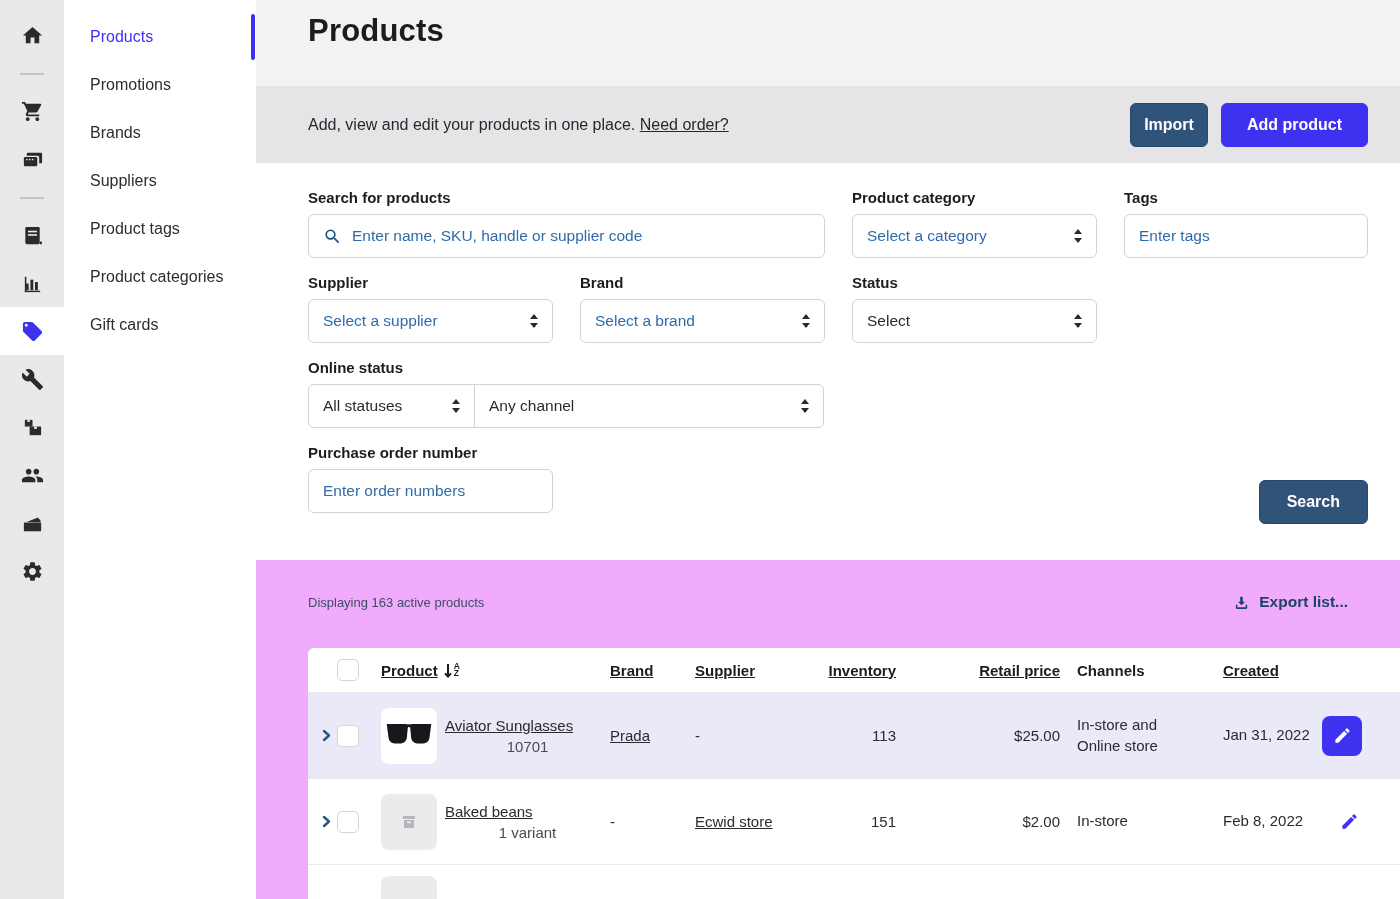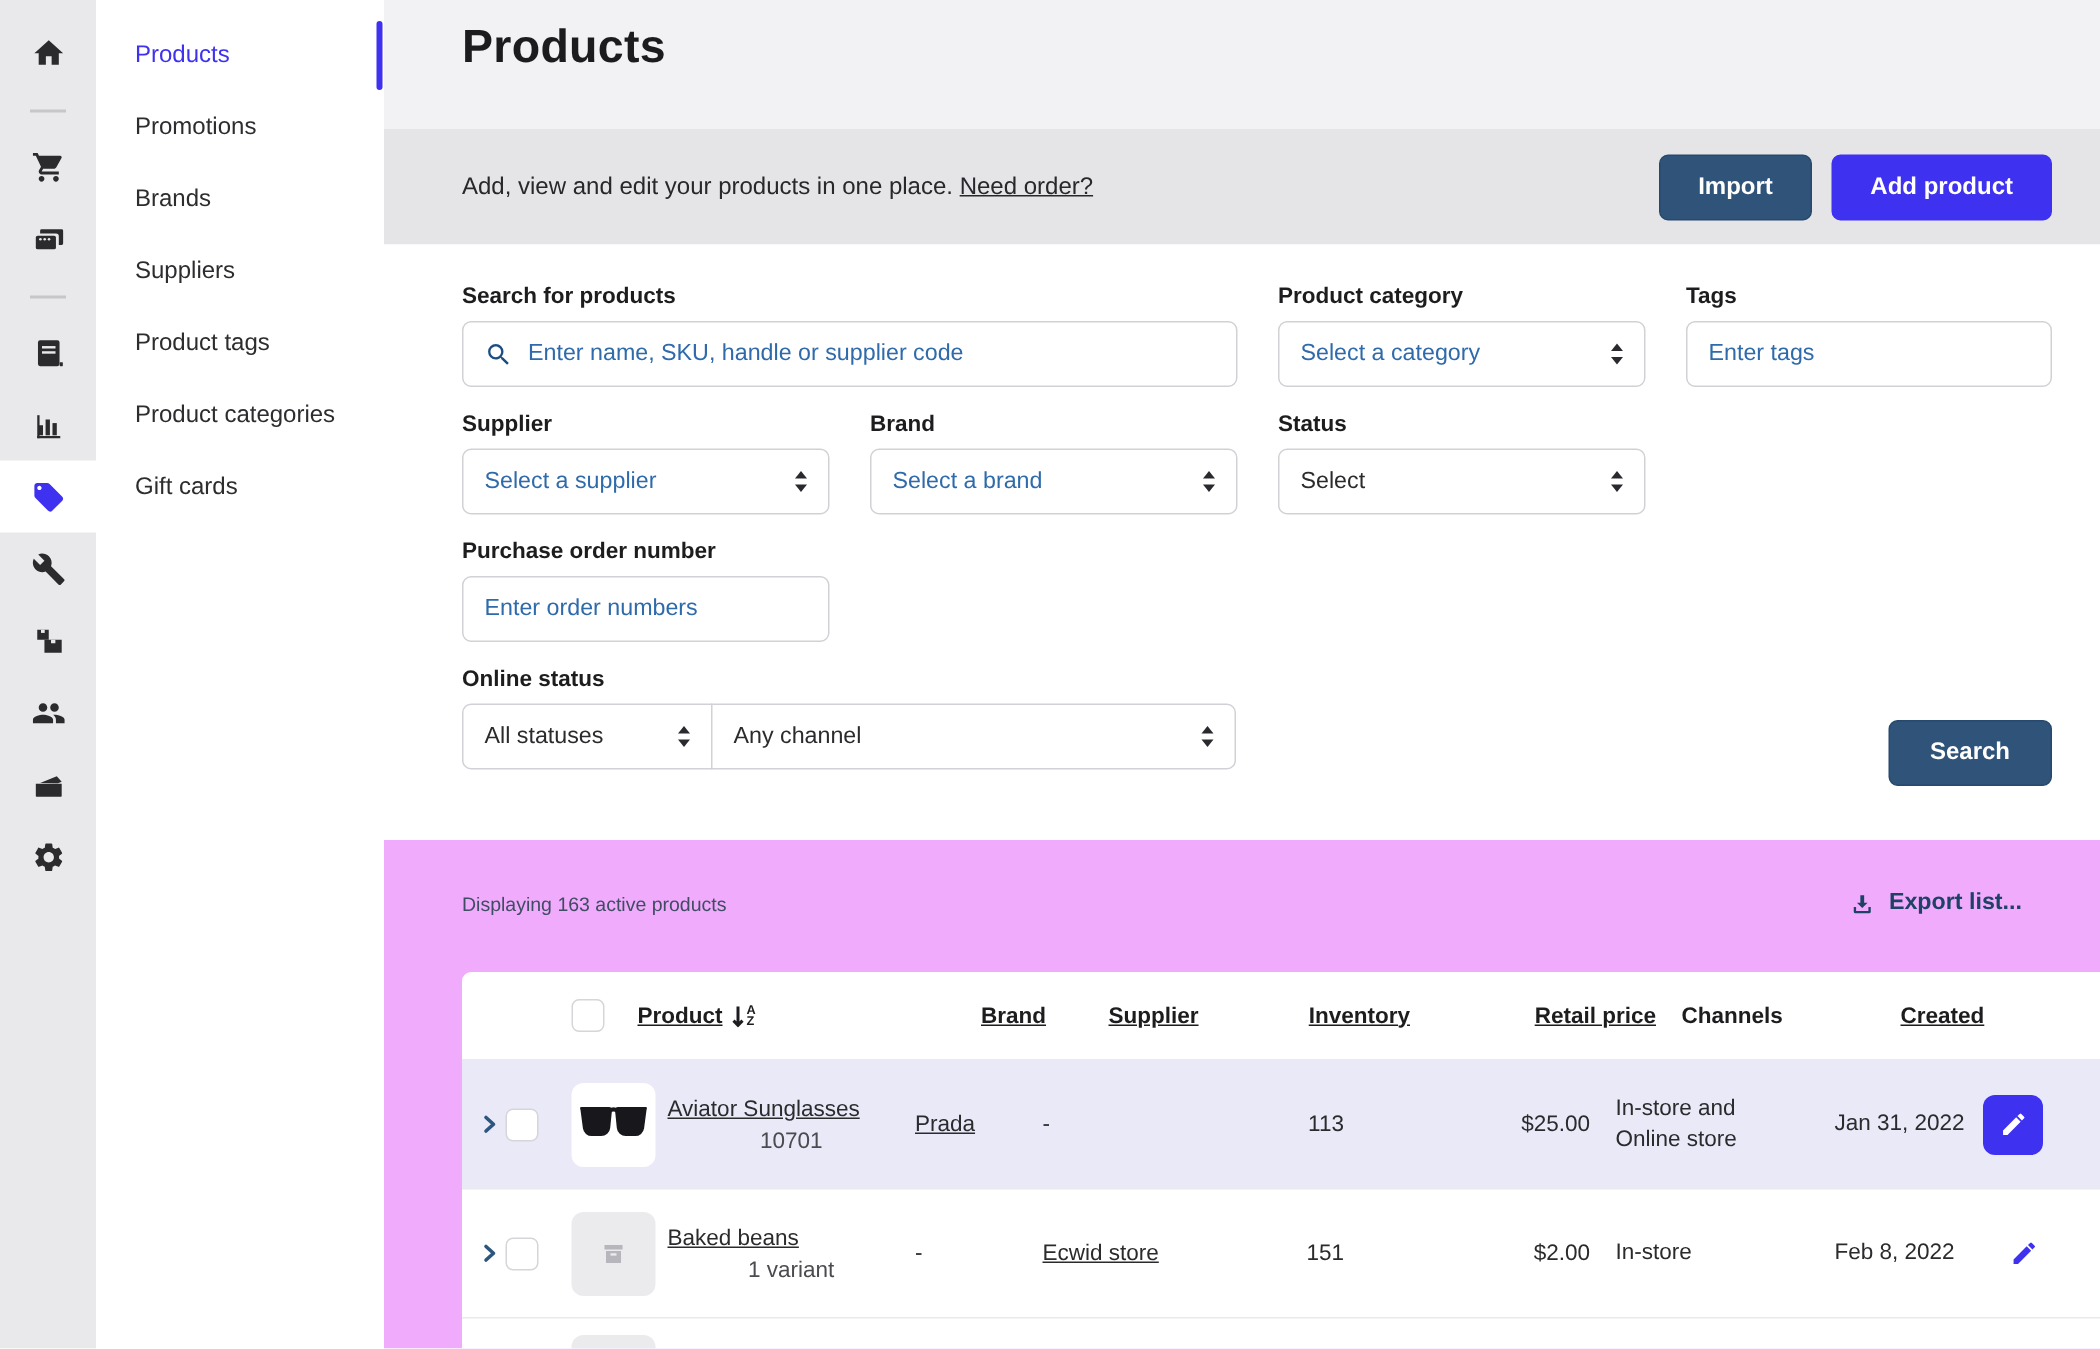--- a/index.html
+++ b/index.html
@@ -26,21 +26,21 @@
   
   .main { position:absolute; left:256px; right:0; top:0; bottom:0; background:#fff; }
   .page-header { height:86px; background:#f2f1f3; padding:13px 0 0 52px; }
   .page-header h1 { font-size:31px; font-weight:600; color:#1c1c1f; letter-spacing:.2px; }
 
   .banner { height:77px; background:#e5e4e6; display:flex; align-items:center; padding:0 32px 0 52px; }
   .banner p { font-size:16px; color:#28282c; flex:1; }
   .banner a { color:#28282c; text-decoration:underline; cursor:pointer; }
   .banner-actions { display:flex; gap:13px; }
   button { font-family:inherit; cursor:pointer; }
-  .btn-dark { height:44px; padding:0 25px; background:#305379; border:1px solid #27496e; border-radius:6px;
+  .btn-dark { height:44px; padding:0 13px; background:#305379; border:1px solid #27496e; border-radius:6px;
               color:#fff; font-size:16px; font-weight:700; }
   .btn-accent { height:44px; padding:0 25px; background:#3e31f0; border:1px solid #3e31f0; border-radius:6px;
               color:#fff; font-size:16px; font-weight:700; }
 
   
   .filters { position:relative; height:397px; background:#fff; padding:26px 32px 0 52px; }
   .frow { display:flex; gap:27px; margin-bottom:16px; }
   .fgroup { display:flex; flex-direction:column; }
   .flabel { font-size:15px; font-weight:700; color:#1d1d20; margin-bottom:8px; }
   .control { height:44px; border:1px solid #d2d2d6; border-radius:6px; background:#fff;
@@ -65,21 +65,21 @@
   .results { position:absolute; left:0; right:0; top:560px; bottom:0; background:#f0abfc; }
   .meta { display:flex; justify-content:space-between; align-items:center; padding:33px 52px 0 52px; }
   .summary { font-size:13px; color:#3f4d63; }
   .export { display:flex; align-items:center; gap:9px; color:#1d4265; font-size:15.5px; font-weight:600; cursor:pointer; }
   .export svg { width:17px; height:17px; fill:#1d4265; }
 
   .card { position:absolute; left:52px; right:0; top:88px; bottom:0; background:#fff;
           border-radius:6px 0 0 0; overflow:hidden; }
   .row { display:grid; grid-template-columns:17px 44px 64px 165px 85px 100px 101px 164px 146px 116px 1fr;
          align-items:center; padding:0 12px; }
-  .thead { height:58px; font-size:15px; font-weight:700; color:#1d1d20;margin-left:44px; }
+  .thead { height:44px; font-size:15px; font-weight:700; color:#1d1d20; }
   .thead .sortable { text-decoration:underline; }
   .th-product { grid-column:3 / span 2; display:flex; align-items:center; gap:5px; }
   .sort-glyph { display:inline-flex; align-items:center; gap:1px; }
   .sort-glyph svg { width:10px; height:15px; fill:none; stroke:#1d1d20; stroke-width:2; }
   .sort-az { display:flex; flex-direction:column; font-size:8.5px; font-weight:700; line-height:7.5px; color:#1d1d20; }
   .num { text-align:right; }
   .padded { padding-left:17px; }
   .trow { height:86px; border-top:1px solid #eaeaee; font-size:15px; color:#2b2b2e; }
   .trow.highlight { background:#e9e9f8; border-top:1px solid transparent; }
   .chev { display:flex; align-items:center; }
@@ -282,29 +282,20 @@
             <span>Select</span>
             <span class="spinner">
                 <i class="up"></i>
                 <i class="down"></i>
               </span>
           </div>
         </div>
       </div>
 
       <div class="frow">
-        <div class="fgroup w245">
-          <span class="flabel">Purchase order number</span>
-          <div class="control">
-            <input placeholder="Enter order numbers" style="">
-          </div>
-        </div>
-      </div>
-
-      <div class="frow">
         <div class="fgroup">
           <span class="flabel">Online status</span>
           <div class="joined">
             <div class="control select w167">
               <span>All statuses</span>
               <span class="spinner">
                   <i class="up"></i>
                   <i class="down"></i>
                 </span>
             </div>
@@ -312,20 +303,29 @@
               <span>Any channel</span>
               <span class="spinner">
                   <i class="up"></i>
                   <i class="down"></i>
                 </span>
             </div>
           </div>
         </div>
       </div>
 
+      <div class="frow">
+        <div class="fgroup w245">
+          <span class="flabel">Purchase order number</span>
+          <div class="control">
+            <input placeholder="Enter order numbers" style="">
+          </div>
+        </div>
+      </div>
+
       <button class="search-btn">Search</button>
     </section>
 
     <section class="results">
       <div class="meta">
         <span class="summary">Displaying 163 active products</span>
         <a class="export">
           <svg viewBox="0 0 24 24">
               <path d="M12 16l5-5h-3.2V4h-3.6v7H7l5 5zM4 15v4.5A1.5 1.5 0 0 0 5.5 21h13a1.5 1.5 0 0 0 1.5-1.5V15h-2.2v3.8H6.2V15H4z"></path>
             </svg>

